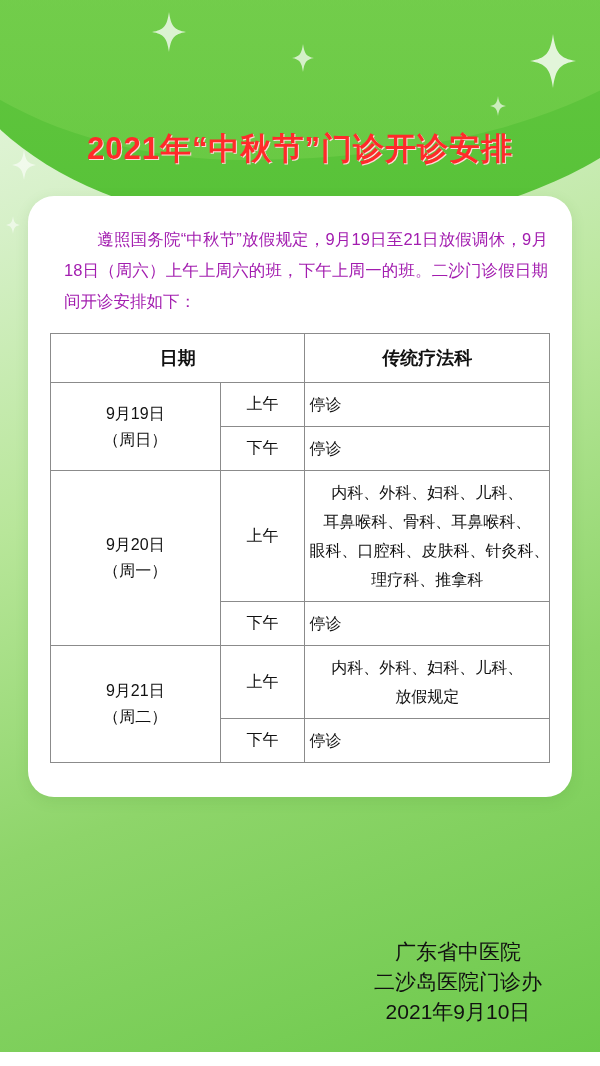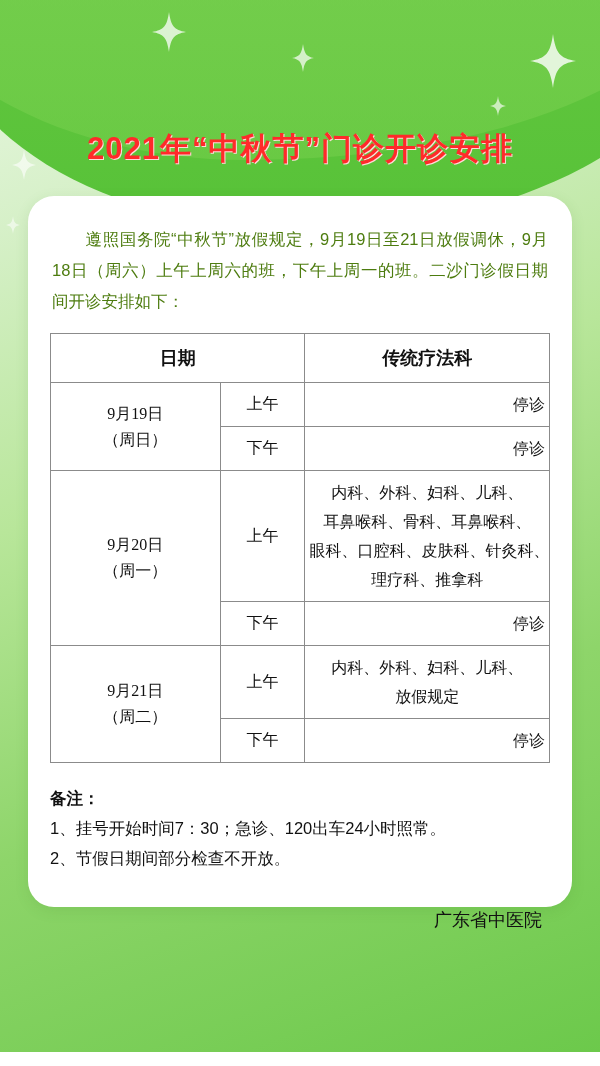--- a/index.html
+++ b/index.html
@@ -70,76 +70,75 @@
     background: #ffffff;
     border-radius: 26px;
     box-shadow: 0 4px 14px rgba(60,120,40,.13);
     padding: 24px 22px 34px 22px;
     box-sizing: border-box;
   }
 
   .intro {
     font-size: 16.5px;
     line-height: 31px;
-    color: #4d7c0f;
+    color: #a21caf;
     text-align: justify;
-    margin: 4px 2px 16px 2px;
+    margin: 4px 2px 16px 14px;
   }
   .intro .indent { display: inline-block; width: 2em; }
 
   table.sched {
     width: 100%;
     border-collapse: collapse;
     table-layout: fixed;
   }
   table.sched td, table.sched th {
     border: 1px solid #8b8b8b;
     color: #111;
     font-size: 16px;
     padding: 7px 4px;
     text-align: center;
     vertical-align: middle;
     font-weight: normal;
-    font-family: Liberation Serif, serif;
   }
   table.sched th {
     font-weight: bold;
     font-size: 18px;
     padding: 12px 4px;
   }
   .col-date { width: 34%; }
   .col-half { width: 17%; }
   .cell-date {
     line-height: 26px;
   }
   .cell-dept {
     text-align: left;
     padding-left: 16px;
     line-height: 29px;
   }
   .cell-dept.center {
-    text-align: right;
+    text-align: left;
     padding-left: 4px;
   }
   .dept-lines div { white-space: nowrap; }
 
   .notes {
     margin-top: 20px;
     font-size: 16.5px;
     line-height: 30px;
     color: #111;
   }
   .notes .notes-title { font-weight: bold; }
 
   .signature {
     position: absolute;
     right: 58px;
-    top: 905px;
+    top: 937px;
     text-align: center;
-    font-size: 18px;
+    font-size: 21px;
     line-height: 30px;
     color: #111;
   }
 </style>
 </head>
 <body>
 
 <div class="poster">
 
   <div class="top-blob"></div>
@@ -242,25 +241,22 @@
             </div>
           </td>
         </tr>
         <tr>
           <td>下午</td>
           <td class="cell-dept center">停诊</td>
         </tr>
       </tbody>
     </table>
 
-    <div class="notes">
-      <div class="notes-title">备注：</div>
-      <div>1、挂号开始时间7：30；急诊、120出车24小时照常。</div>
-      <div>2、节假日期间部分检查不开放。</div>
-    </div>
 
   </div>
 
   <div class="signature">
     <div>广东省中医院</div>
+    <div>二沙岛医院门诊办</div>
+    <div>2021年9月10日</div>
   </div>
 
 </div>
 
 </body></html>

